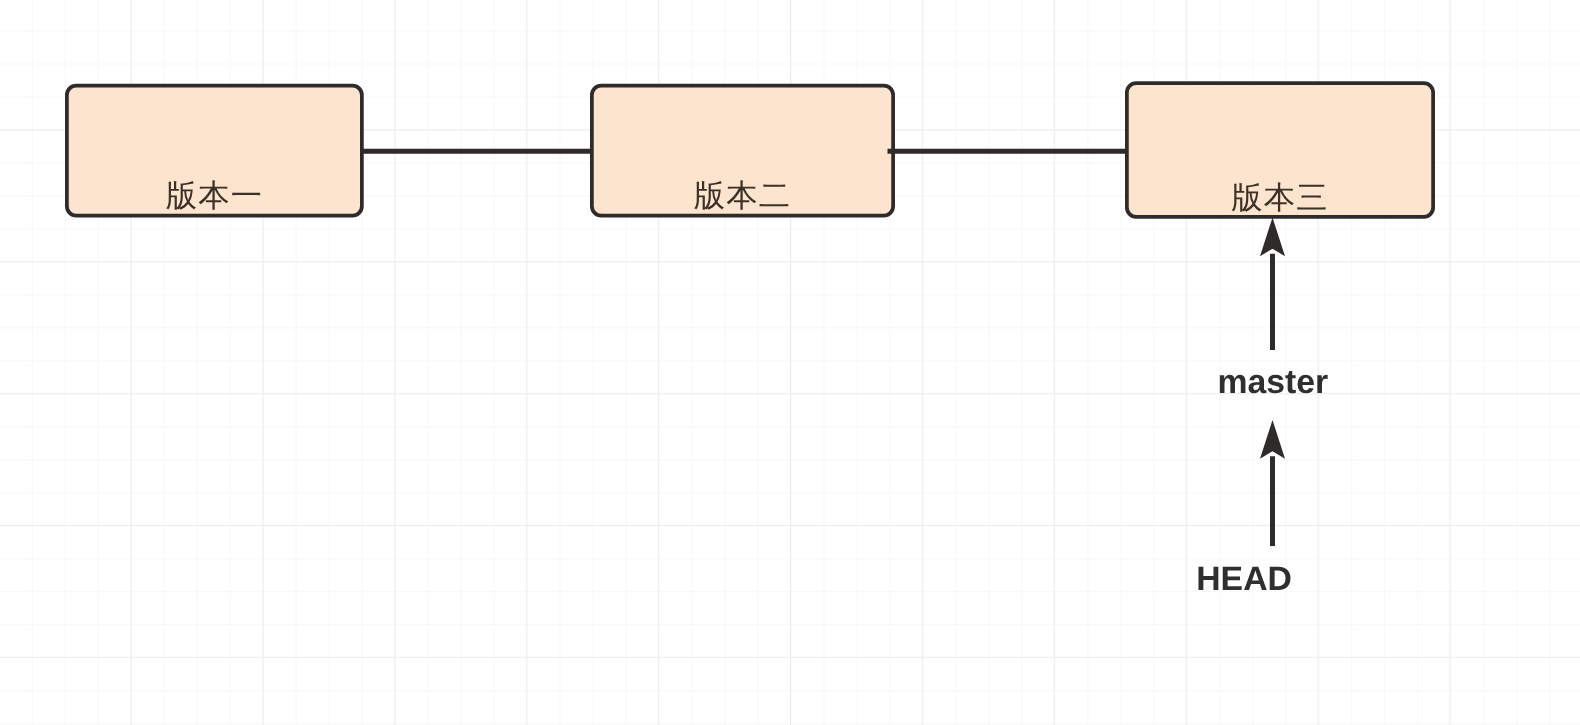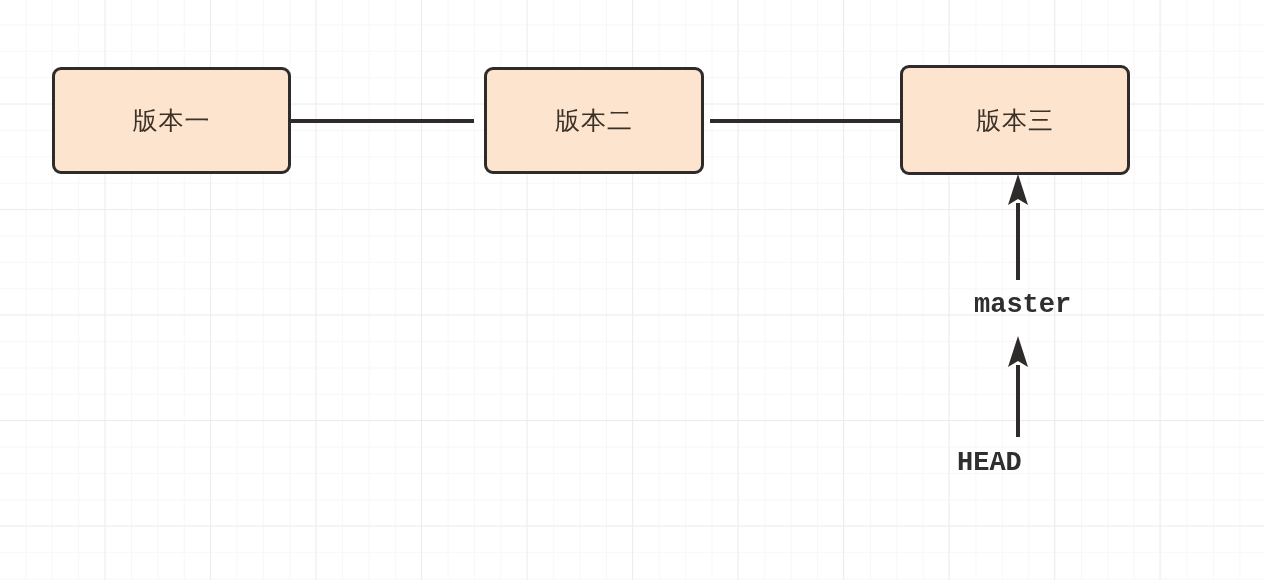--- a/index.html
+++ b/index.html
@@ -32,32 +32,32 @@
     background-position: -1px -2px, -1px -2px, -1px -2px, -1px -2px;
   }
 
   .commit-node {
     position: absolute;
     box-sizing: border-box;
     background: #fce4ce;
     border: 3px solid #2f2b2b;
     border-radius: 9px;
     display: flex;
-    align-items: center;
+    align-items: flex-end;
     justify-content: center;
     color: #3b3127;
     font-size: 25px;
-    font-family: Liberation Serif, serif;
+    font-family: Liberation Mono, monospace;
     letter-spacing: 1px;
     line-height: 1;
   }
 
   #node-v1 { left: 52px;  top: 67px; width: 239px; height: 107px; }
-  #node-v2 { left: 472px; top: 67px; width: 220px; height: 107px; margin-left: 12px; }
-  #node-v3 { left: 900px; top: 65px; width: 230px; height: 110px; }
+  #node-v2 { left: 472px; top: 67px; width: 244px; height: 107px; }
+  #node-v3 { left: 900px; top: 65px; width: 248px; height: 110px; }
 
   .edge-line {
     position: absolute;
     height: 4px;
     background: #2f2b2b;
     top: 119px;
   }
   #edge-v1-v2 { left: 289px; width: 185px; }
   #edge-v2-v3 { left: 710px; width: 192px; }
 
@@ -66,21 +66,21 @@
     width: 40px;
   }
   #arrow-master { left: 998px; top: 173px; height: 107px; }
   #arrow-head   { left: 998px; top: 335px; height: 102px; }
 
   .ref-label {
     position: absolute;
     color: #2f2f2f;
     font-weight: bold;
     font-size: 27px;
-    font-family: Liberation Mono, monospace;
+    font-family: Liberation Sans, sans-serif;
     white-space: nowrap;
     line-height: 1;
   }
   #label-master { left: 974px; top: 292px; }
   #label-head   { left: 957px; top: 450px; }
 </style>
 </head>
 <body>
 
 <div id="canvas">

